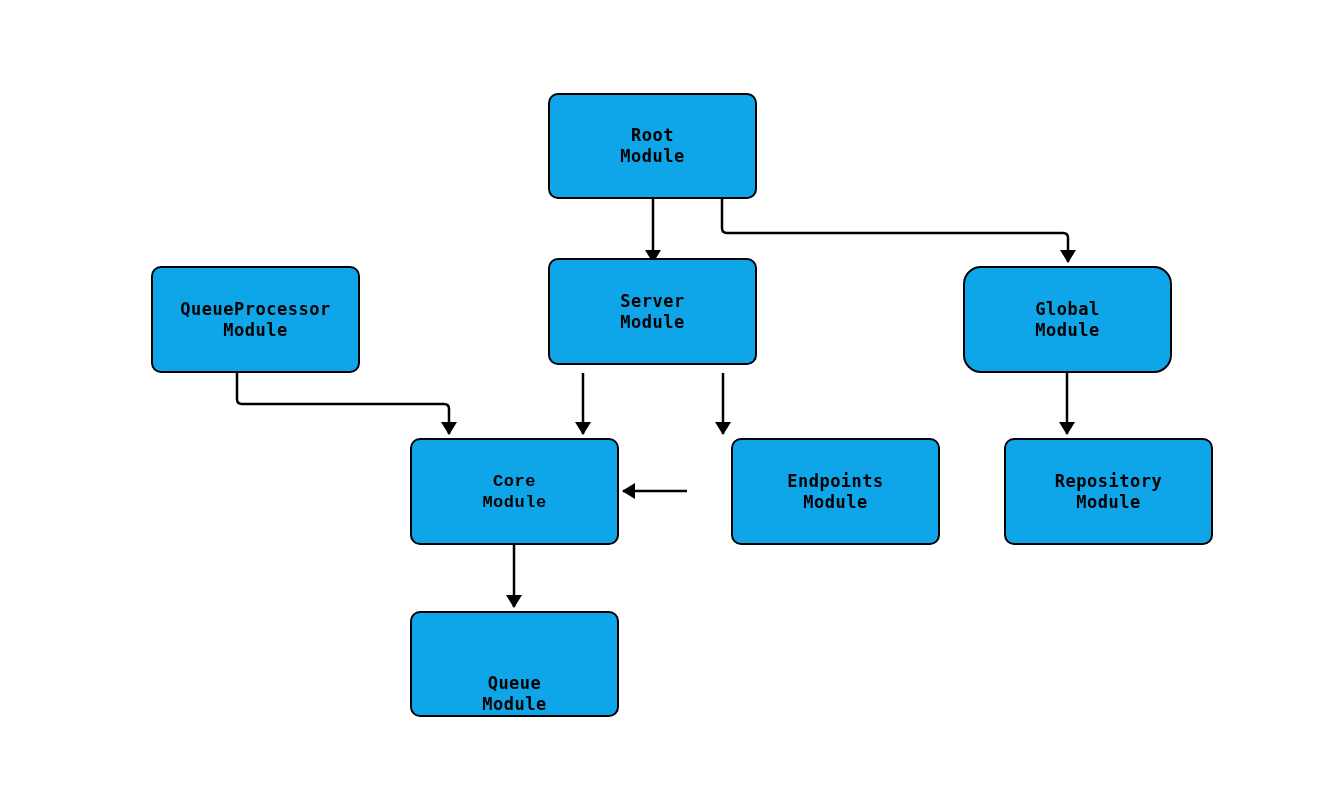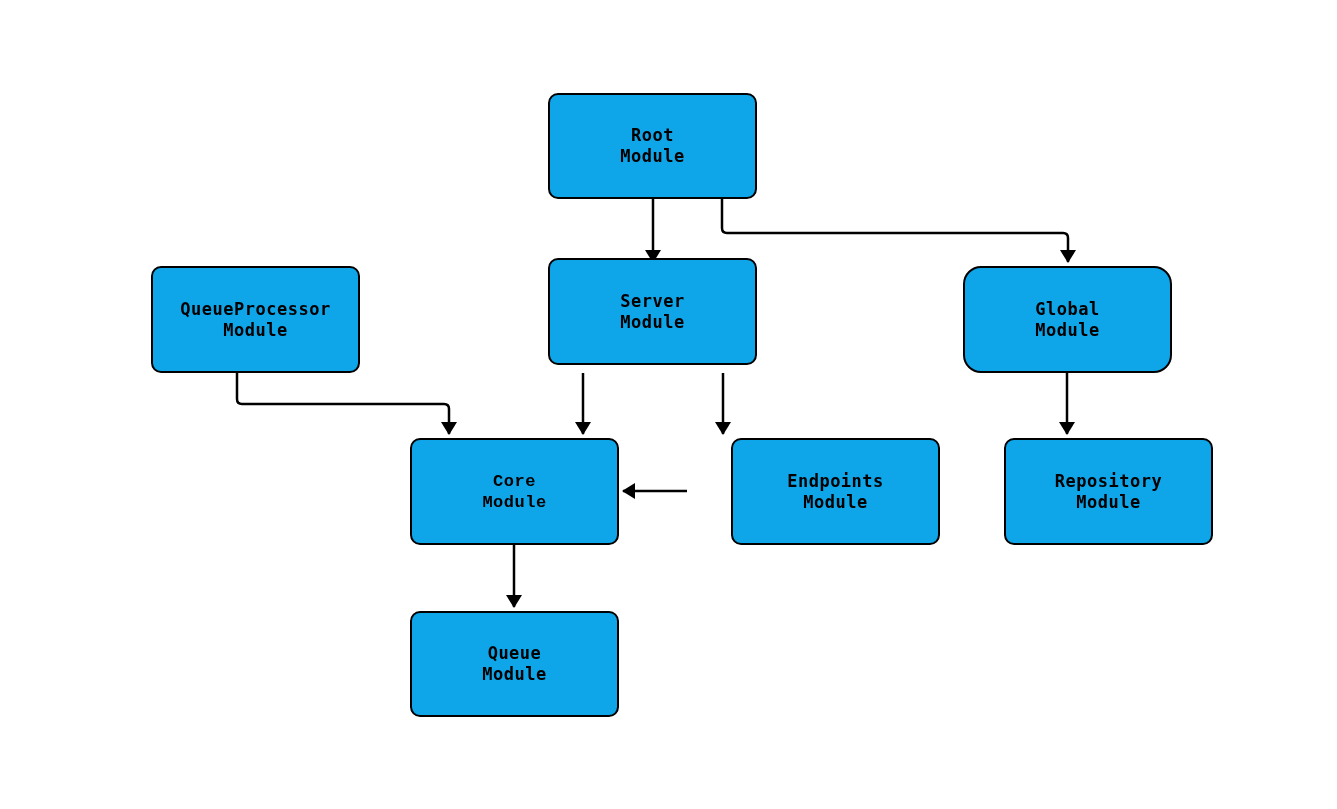--- a/index.html
+++ b/index.html
@@ -35,21 +35,21 @@
     color:#000000;
     letter-spacing:0.5px;
   }
   #n-root        {left:548px;top:93px;height:106px;}
   #n-queueprocessor{left:151px;top:266px;}
   #n-server      {left:548px;top:258px;border-radius:10px;}
   #n-global      {left:963px;top:266px;border-radius:18px;}
   #n-core        {left:410px;top:438px;font-family:Liberation Mono, monospace;}
   #n-endpoints   {left:687px;top:438px;margin-left:44px;}
   #n-repository  {left:963px;top:438px;margin-left:41px;}
-  #n-queue       {left:410px;top:611px;height:106px;}
+  #n-queue       {left:410px;top:611px;height:106px;align-items:flex-end;}
 </style>
 </head>
 <body>
 
 <div class="canvas">
 
   <svg class="edge-layer" width="1337" height="809" viewBox="0 0 1337 809" xmlns="http://www.w3.org/2000/svg">
     <defs>
       <marker id="arrow" markerUnits="userSpaceOnUse" markerWidth="15" markerHeight="18" refX="12" refY="8" orient="auto">
         <path d="M0,0 L13,8 L0,16 Z" fill="#000000"></path>

